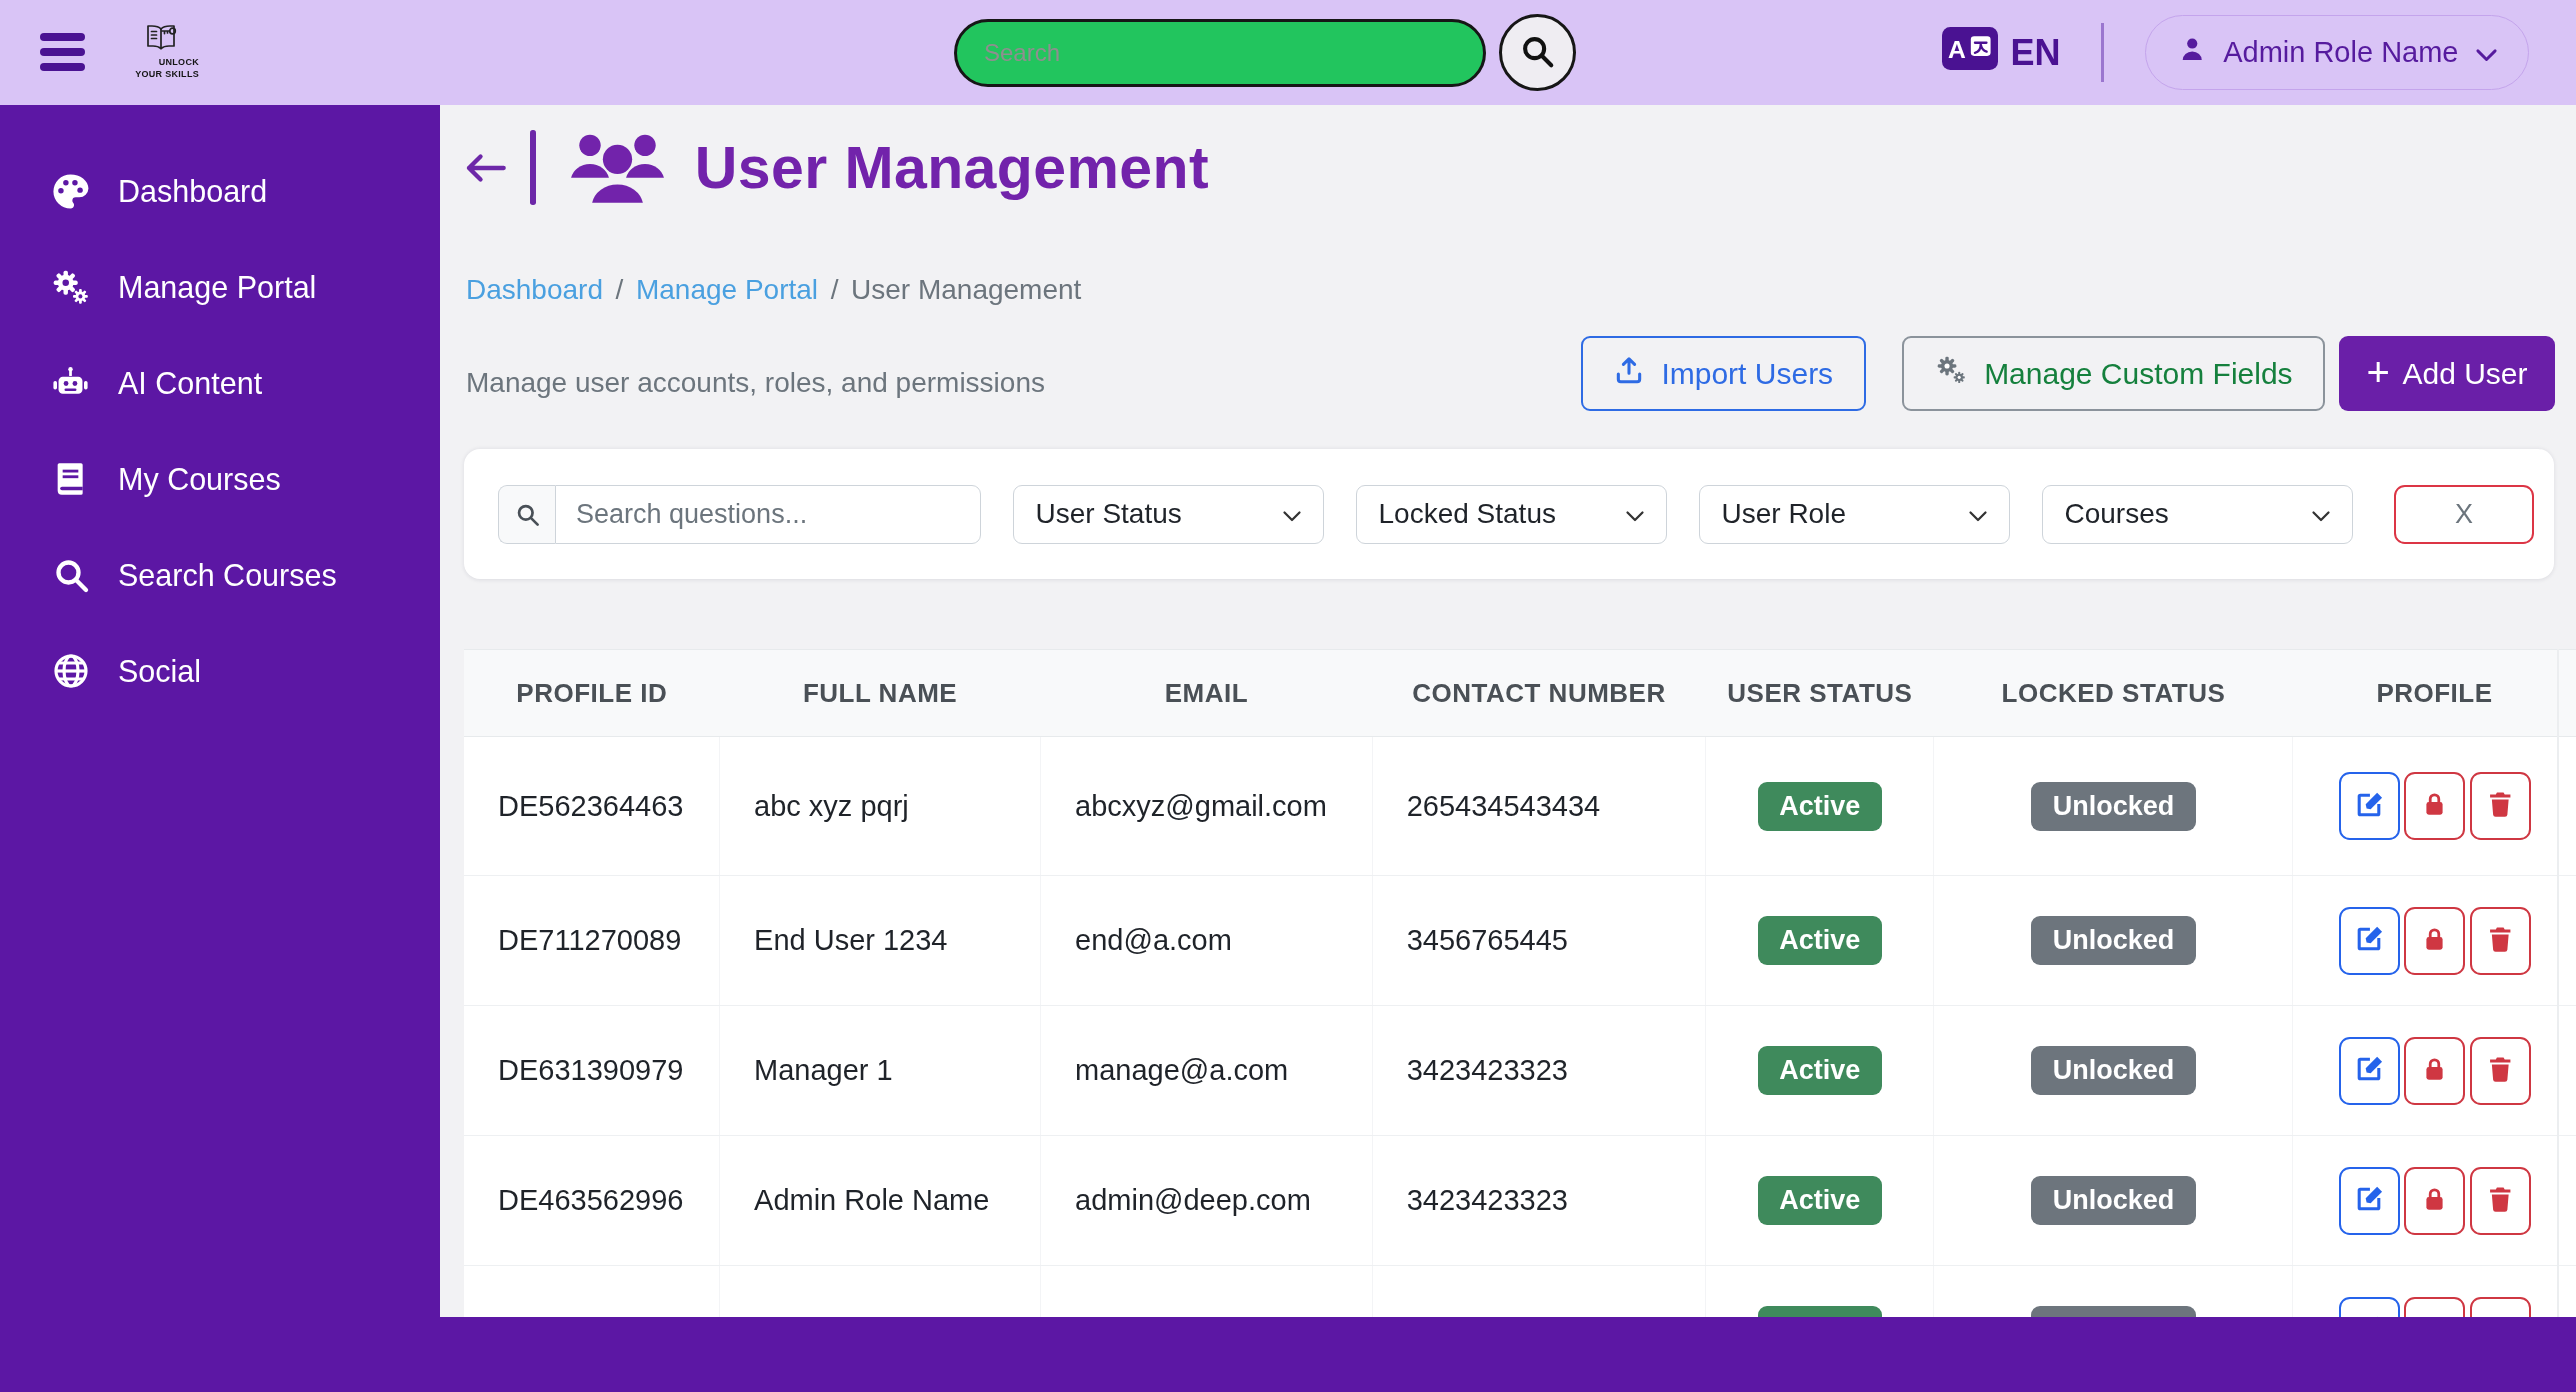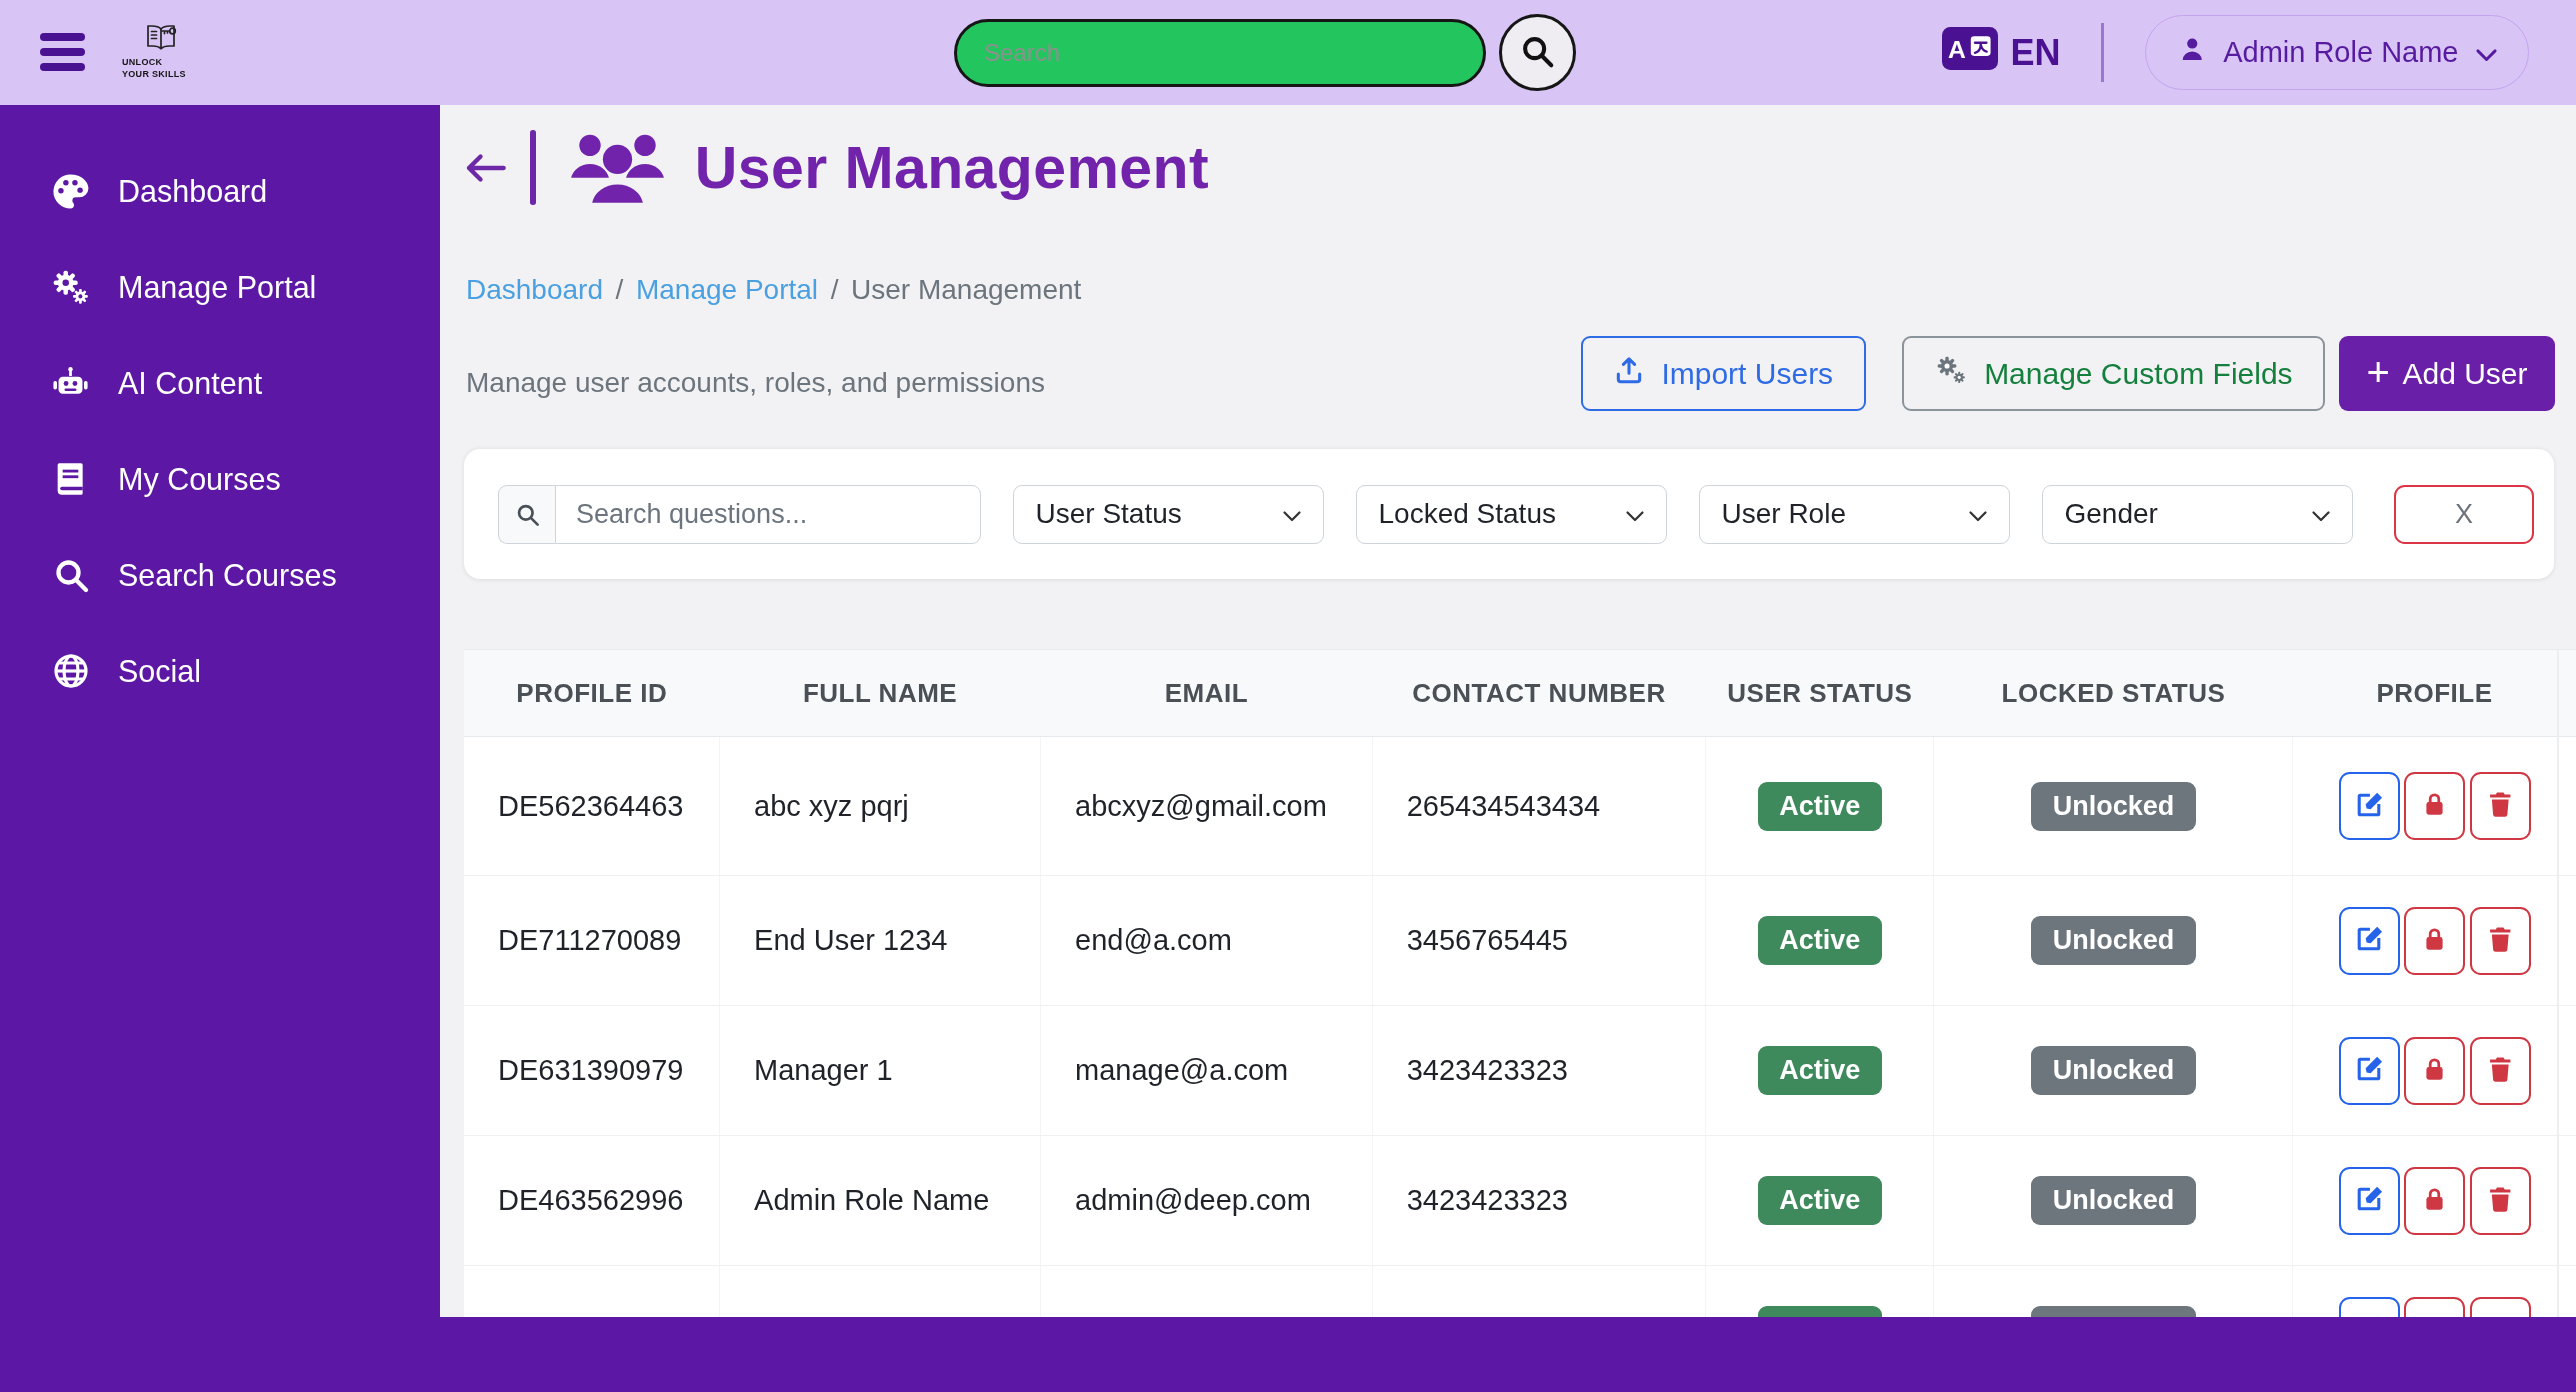--- a/index.html
+++ b/index.html
@@ -4,21 +4,21 @@
 <style>
   * { margin:0; padding:0; box-sizing:border-box; }
   html,body { width:2576px; height:1393px; }
   body { font-family:"Liberation Sans", sans-serif; background:#5c17a4; position:relative; overflow:hidden; }
 
   
   .topbar { position:absolute; top:0; left:0; width:2576px; height:105px; background:#d9c4f6; z-index:30; }
   .hamburger { position:absolute; left:40px; top:33px; width:45px; cursor:pointer; }
   .hamburger .bar { height:8px; background:#4a1292; border-radius:4.5px; margin-bottom:7.2px; }
   .hamburger .bar:last-child { margin-bottom:0; }
-  .logo { position:absolute; left:122px; top:21.5px; width:77px; text-align:left; }
+  .logo { position:absolute; left:122px; top:21.5px; width:77px; text-align:right; }
   .logo svg { display:block; margin:0 auto; }
   .logo-text { font-size:9px; font-weight:bold; color:#151515; line-height:10px; letter-spacing:0.3px; margin-top:1.8px; }
   .search-wrap { position:absolute; left:954px; top:0; height:105px; display:flex; align-items:center; gap:12.6px; }
   .search-pill { width:532px; height:68px; background:#22c55e; border:3.6px solid #161616; border-radius:36px; padding:0 27px; font-size:24px; color:#333; outline:none; font-family:inherit; }
   .search-pill::placeholder { color:#8f8f8f; }
   .search-btn { width:77px; height:77px; border-radius:50%; background:#efedf2; border:3.6px solid #161616; display:flex; align-items:center; justify-content:center; cursor:pointer; }
   .topbar-right { position:absolute; right:47px; top:0; height:105px; display:flex; align-items:center; }
   .lang { display:flex; align-items:center; gap:12.6px; color:#4a1292; font-size:36px; font-weight:600; cursor:pointer; }
   .topbar-divider { width:2.7px; height:59px; background:#9b76cf; margin:0 41px; }
   .user-pill { display:flex; align-items:center; gap:16px; border:1.8px solid #c4a4ec; border-radius:40px; padding:0 30.5px; height:75px; color:#561b9e; font-size:29px; font-weight:500; cursor:pointer; }
@@ -327,21 +327,21 @@
     </div>
     <div class="fselect">
       <span>User Role</span>
       <span>
         <svg width="20" height="12.6" viewBox="0 0 16 10" fill="none" stroke="#333" stroke-width="1.8" stroke-linecap="round" stroke-linejoin="round">
             <path d="M2 2l6 6 6-6"></path>
           </svg>
       </span>
     </div>
     <div class="fselect">
-      <span>Gender</span>
+      <span>Courses</span>
       <span>
         <svg width="20" height="12.6" viewBox="0 0 16 10" fill="none" stroke="#333" stroke-width="1.8" stroke-linecap="round" stroke-linejoin="round">
             <path d="M2 2l6 6 6-6"></path>
           </svg>
       </span>
     </div>
     <button class="clear-btn">
       <span>X</span>
     </button>
   </div>

